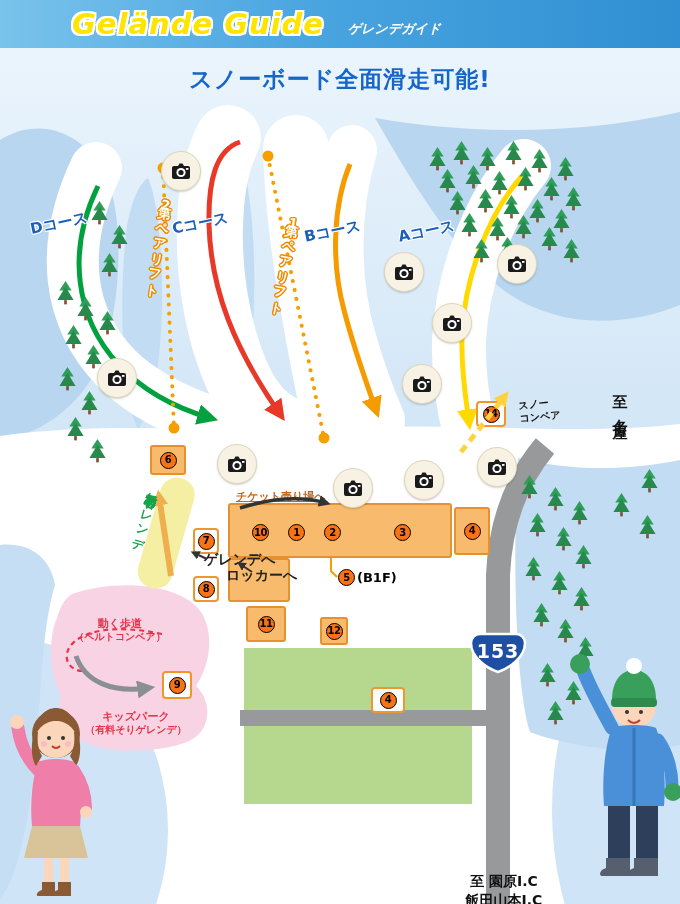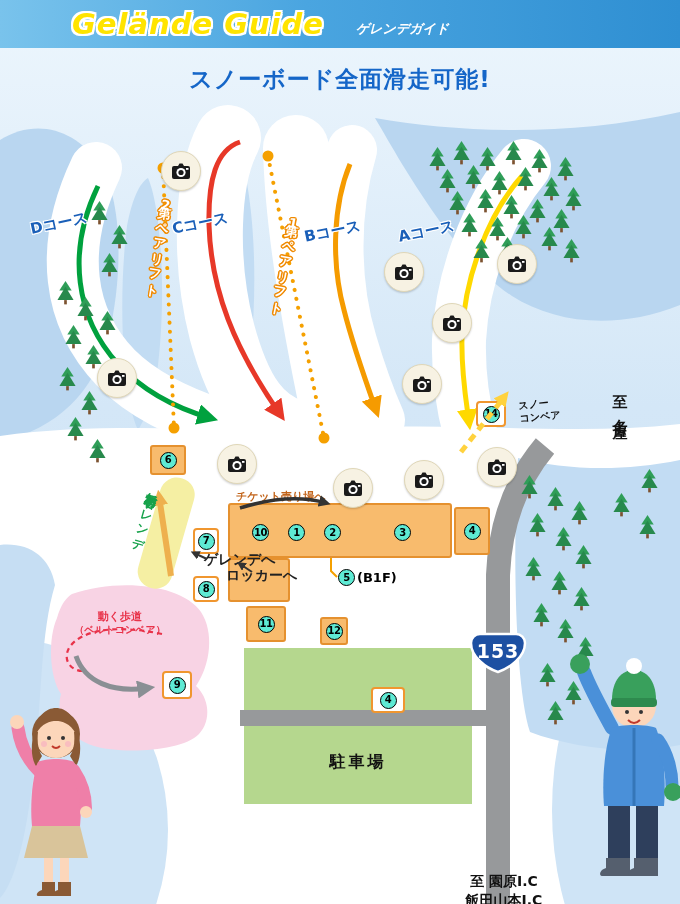--- a/index.html
+++ b/index.html
@@ -3,21 +3,21 @@
 <meta charset="utf-8">
 <style>
   * { margin:0; padding:0; box-sizing:border-box; }
   html,body { width:680px; height:904px; }
   body { font-family:"DejaVu Sans","Liberation Sans",sans-serif; background:#fff; overflow:hidden; }
   #stage { position:relative; width:680px; height:904px; overflow:hidden; }
   svg.layer { position:absolute; left:0; top:0; }
 
   .header { position:absolute; left:0; top:0; width:680px; height:48px; z-index:5;
             background:linear-gradient(90deg,#79c3ec,#4aa5e0 45%,#2f8fd2);
-            display:flex; align-items:center; padding-left:72px; gap:32px; }
+            display:flex; align-items:center; padding-left:72px; gap:24px; }
   .htitle { font-size:29px; font-weight:bold; font-style:italic; color:#ffe400; letter-spacing:1px;
             text-shadow:-2px -2px 0 #fff,2px -2px 0 #fff,-2px 2px 0 #fff,2px 2px 0 #fff,0 2px 0 #fff,0 -2px 0 #fff,2px 0 0 #fff,-2px 0 0 #fff; }
   .hsub { font-size:13px; font-weight:bold; font-style:italic; color:#fff; padding-top:10px; }
 
   .notice { position:absolute; top:64px; left:0; width:680px; text-align:center; z-index:4;
             font-size:23px; font-weight:bold; color:#1566c8; letter-spacing:1px; }
   .course-label { position:absolute; z-index:4; color:#1a5fb8; font-weight:bold; font-size:15px;
                   text-shadow:-1px -1px 0 #fff,1px -1px 0 #fff,-1px 1px 0 #fff,1px 1px 0 #fff; }
   .lift-label { position:absolute; z-index:4; writing-mode:vertical-rl; text-orientation:upright;
                 color:#fff; font-weight:bold; font-size:13px; letter-spacing:1px;
@@ -25,33 +25,33 @@
 
   .camera { position:absolute; z-index:8; width:40px; height:40px; border-radius:50%;
             background:#f7f2e3; border:1px solid #e0d7b8; display:flex; align-items:center; justify-content:center;
             box-shadow:0 1px 2px rgba(0,0,0,.18); }
   .camera svg { width:24px; height:24px; }
 
   .bldg { position:absolute; z-index:6; background:#f8bb6d; border:2px solid #e5912f; border-radius:3px; }
   .bldg.flexc { display:flex; align-items:center; justify-content:center; }
   .wbox { position:absolute; z-index:7; background:#fff; border:2px solid #f0962f; border-radius:4px;
           display:flex; align-items:center; justify-content:center; }
-  .cnum { width:17px; height:17px; border:1.3px solid #000; border-radius:50%; background:#5eead4;
+  .cnum { width:17px; height:17px; border:1.3px solid #000; border-radius:50%; background:#f97316;
           display:flex; align-items:center; justify-content:center; font-size:10px; font-weight:bold;
           color:#000; line-height:1; letter-spacing:-0.5px; flex:0 0 auto; }
   .abs-c { position:absolute; top:19px; }
 
   .lbl { position:absolute; z-index:7; color:#222; font-size:14px; font-weight:bold; white-space:nowrap; }
-  .lbl-ticket { color:#c2641a; font-size:11px; }
+  .lbl-ticket { color:#c2641a; font-size:11px;text-decoration:underline; }
   .b1f { position:absolute; z-index:7; display:flex; align-items:center; gap:2px;
          font-size:13px; font-weight:bold; color:#000; }
   .beginner { position:absolute; left:147px; top:481px; z-index:6; writing-mode:vertical-rl; text-orientation:upright;
               color:#17a24b; font-weight:bold; font-size:12px; letter-spacing:1px;
               transform:rotate(16deg); transform-origin:top left; }
-  .redlbl { position:absolute; z-index:7; color:#e8334a; font-weight:bold; text-align:center; line-height:1.25; }
+  .redlbl { position:absolute; z-index:7; color:#e8334a; font-weight:bold; text-align:center; line-height:1.25;margin-top:7px; }
   .parking { position:absolute; left:244px; top:752px; width:228px; z-index:6; text-align:center;
              font-size:16px; font-weight:bold; color:#111; letter-spacing:3px; }
   .snowconv { position:absolute; left:519px; top:398px; z-index:7; color:#111; font-size:10px; font-weight:bold;
               line-height:1.25; transform:rotate(-6deg); }
   .nagoya { position:absolute; left:610px; top:383px; z-index:7; writing-mode:vertical-rl; text-orientation:upright;
             color:#111; font-size:15px; font-weight:bold; letter-spacing:3px; }
   .to-ic { position:absolute; left:446px; top:824px; width:116px; z-index:7; text-align:center;
            color:#111; font-size:14px; font-weight:bold; line-height:1.35;margin-top:48px; }
   .route-num { position:absolute; left:471px; top:640px; width:54px; z-index:7; text-align:center;
                color:#fff; font-size:19px; font-weight:bold; letter-spacing:1px; }
@@ -319,25 +319,28 @@
   <div class="lbl" style="left:226px;top:567px">ロッカーへ</div>
   <div class="b1f" style="left:338px;top:569px">
     <span class="cnum">5</span>
     <span>(B1F)</span>
   </div>
   <div class="beginner">無料初心者ゲレンデ</div>
   <div class="redlbl" style="left:58px;top:610px;width:124px;font-size:11px">
     <div>動く歩道</div>
     <div style="font-size:10px">（ベルトコンベア）</div>
   </div>
+  <div class="redlbl" style="left:62px;top:703px;width:148px;font-size:11px">
+    <div>キッズパーク</div>
+    <div style="font-size:10px">（有料そりゲレンデ）</div>
+  </div>
   <div class="snowconv">
     <div>スノー</div>
     <div>コンベア</div>
   </div>
-  <div class="parking">駐車場</div>
   <div class="nagoya">至 名古屋</div>
   <div class="to-ic">
     <div>至 園原I.C</div>
     <div>飯田山本I.C</div>
   </div>
   <div class="route-num">153</div>
 
   <svg class="layer" width="680" height="904" viewBox="0 0 680 904" style="z-index:9;pointer-events:none">
     <path d="M240,508 C272,498 302,496 326,503" stroke="#333" stroke-width="3.5" fill="none" marker-end="url(#mBlack)"></path>
     <path d="M252,572 L240,564" stroke="#333" stroke-width="2" fill="none" marker-end="url(#mBlackS)"></path>

